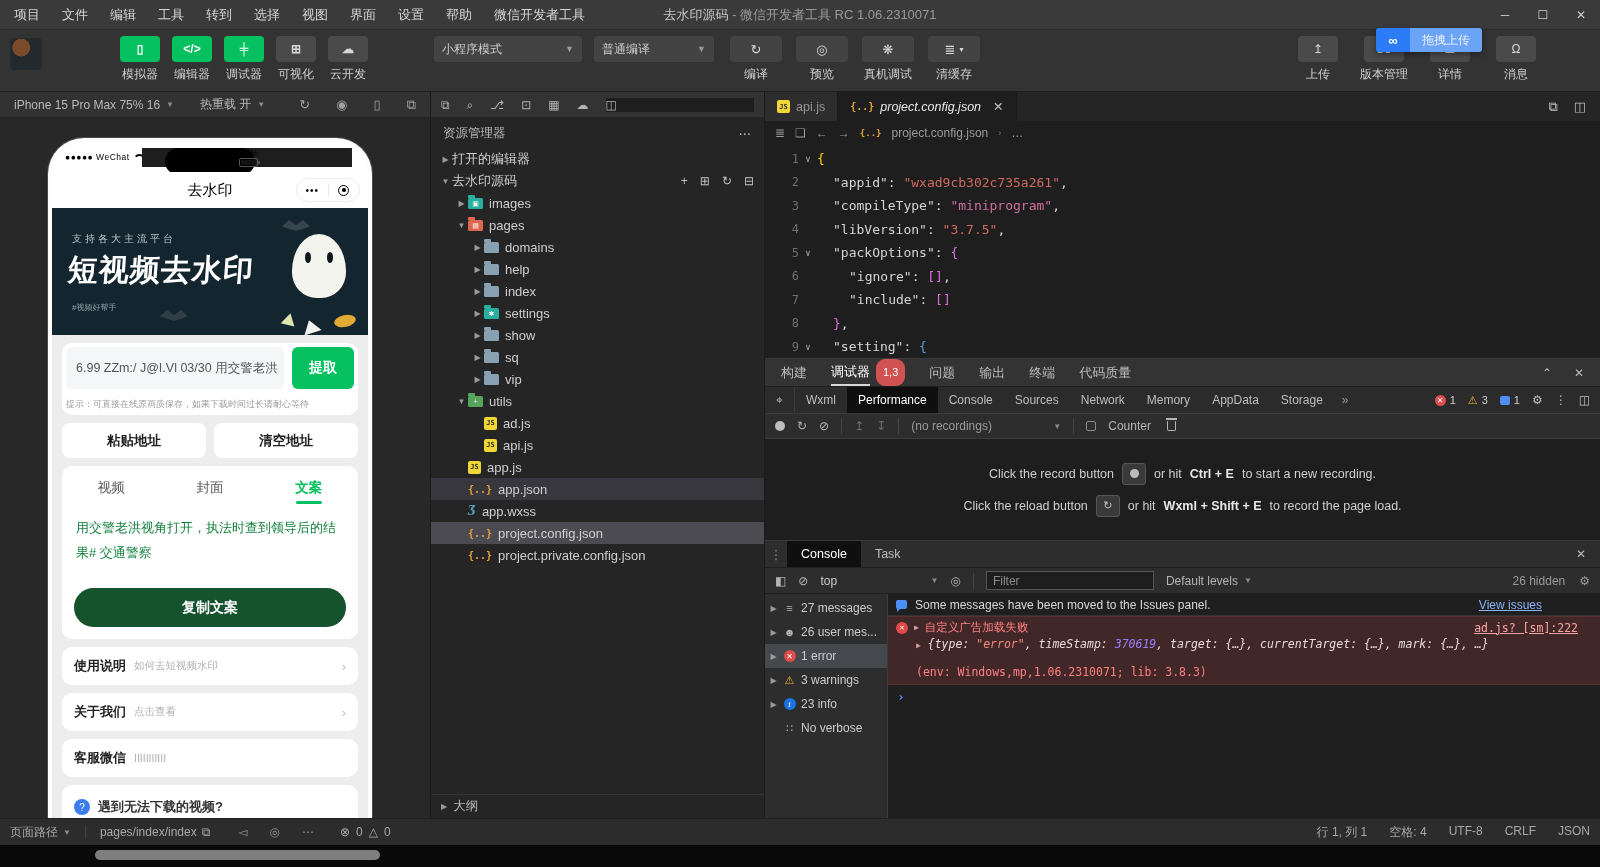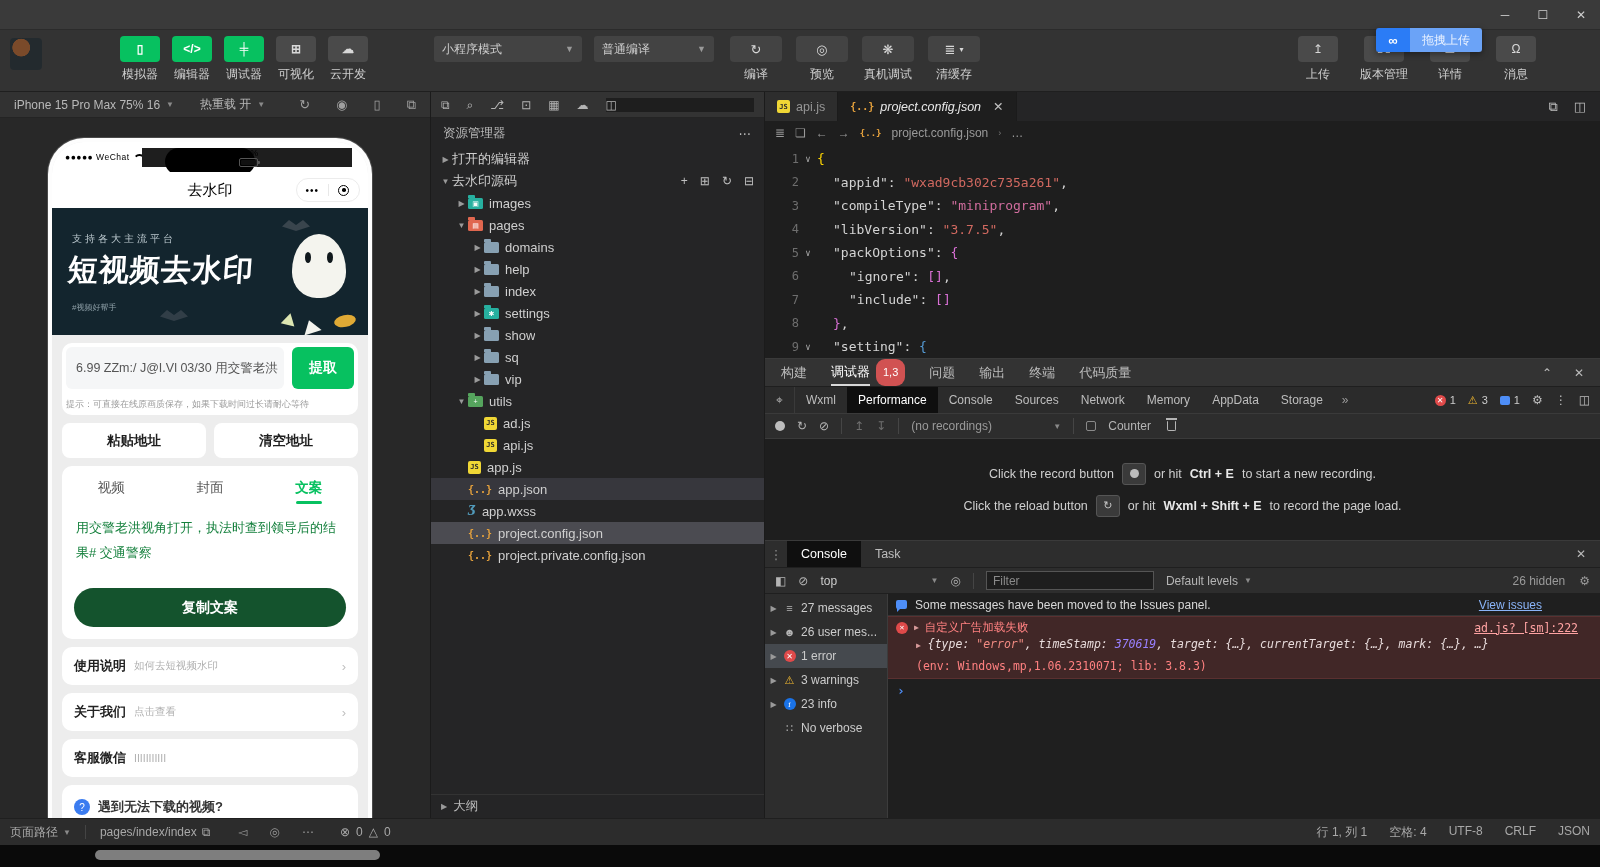--- a/index.html
+++ b/index.html
@@ -204,41 +204,55 @@
   .info-row{height:22px;border-bottom:1px solid #333;display:flex;align-items:center;gap:8px;padding:0 8px;color:#d8d8d8;font-family:"Liberation Sans",sans-serif;font-size:12px}
   .chat-ico{width:11px;height:9px;background:#4e8ef7;border-radius:2px;position:relative;flex:none}
   .chat-ico::after{content:"";position:absolute;left:1px;bottom:-3px;border:3px solid transparent;border-top-color:#4e8ef7;border-left-color:#4e8ef7;width:0;height:0}
   .info-row .link{margin-left:auto;color:#8ab4f8;text-decoration:underline;padding-right:50px}
   .err-block{background:#412727;border-top:1px solid #5a3030;border-bottom:1px solid #5a3030;padding:3px 8px 5px;color:#ff8080}
   .err-l1{display:flex;align-items:center;gap:6px}
   .err-l1 .ar,.err-l2 .ar{font-size:8px;color:#d89a9a}
   .err-l1 .src{margin-left:auto;color:#ffa3a3;text-decoration:underline;padding-right:14px}
   .err-l2{padding-left:20px;margin-top:2px;font-style:italic;color:#e8dcdc}
   .err-l2 .str{color:#f28b82}.err-l2 .num{color:#9980ff}
-  .err-l3{padding-left:20px;margin-top:8px;color:#ff8080}
+  .err-l3{padding-left:20px;margin-top:14px;color:#ff8080}
   .prompt-row{height:22px;display:flex;align-items:center;padding:0 9px;color:#4e8ef7;font-weight:bold;font-size:13px}
 
   
   .statusbar{height:27px;background:#2c2c2c;border-top:1px solid #1f1f1f;display:flex;align-items:center;font-size:12px;color:#a8a8a8;padding:0 10px;flex:none}
   .sb-item{display:flex;align-items:center;gap:5px;margin-right:14px;white-space:nowrap}
   .sb-caret{font-size:8px;color:#8a8a8a}
   .sb-div{width:1px;height:14px;background:#444;margin-right:14px}
   .sb-icons{display:flex;gap:22px;margin-left:14px;color:#9a9a9a}
   .sb-counts{display:flex;gap:6px;margin-left:26px;align-items:center}
   .sb-right{margin-left:auto;display:flex;gap:22px;white-space:nowrap}
 
   .bottomstrip{height:22px;background:#0a0a0a;position:relative;flex:none}
   .bottomstrip .pill{position:absolute;left:95px;top:5px;width:285px;height:10px;border-radius:5px;background:#7e7e7e}
 </style>
 </head>
 <body>
 
 <div class="app">
 
   <div class="titlebar">
+    <div class="menus" id="menus">
+        <span class="menu-item">项目</span>
+        <span class="menu-item">文件</span>
+        <span class="menu-item">编辑</span>
+        <span class="menu-item">工具</span>
+        <span class="menu-item">转到</span>
+        <span class="menu-item">选择</span>
+        <span class="menu-item">视图</span>
+        <span class="menu-item">界面</span>
+        <span class="menu-item">设置</span>
+        <span class="menu-item">帮助</span>
+        <span class="menu-item">微信开发者工具</span>
+      </div>
+    <div class="win-title"><b>去水印源码</b><span> - 微信开发者工具 RC 1.06.2310071</span></div>
     <div class="wincontrols">
       <span class="winbtn">─</span>
       <span class="winbtn">☐</span>
       <span class="winbtn">✕</span>
     </div>
   </div>
 
   <div class="toolbar">
     <div class="avatar"></div>
     <div class="tb-group" id="mode-buttons">

